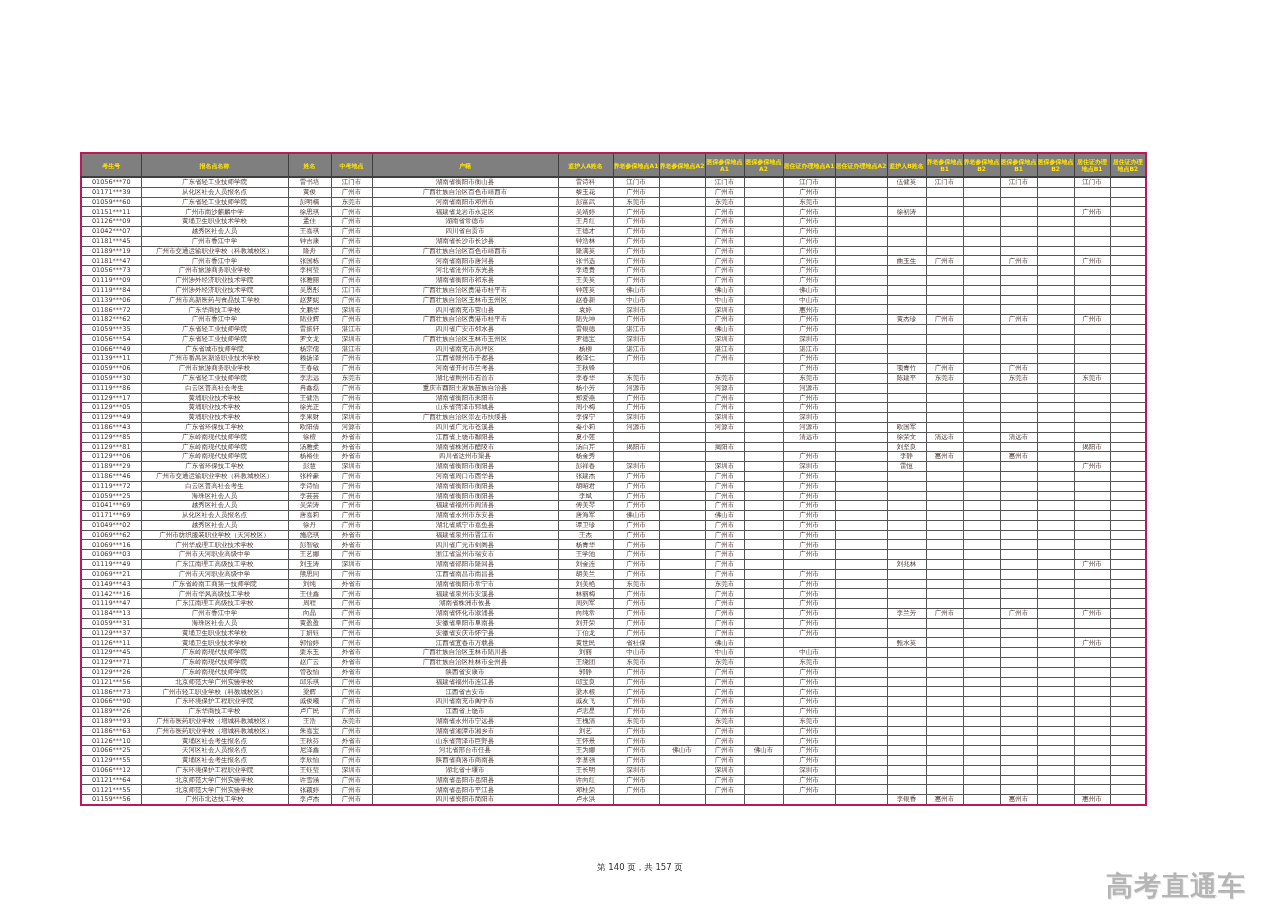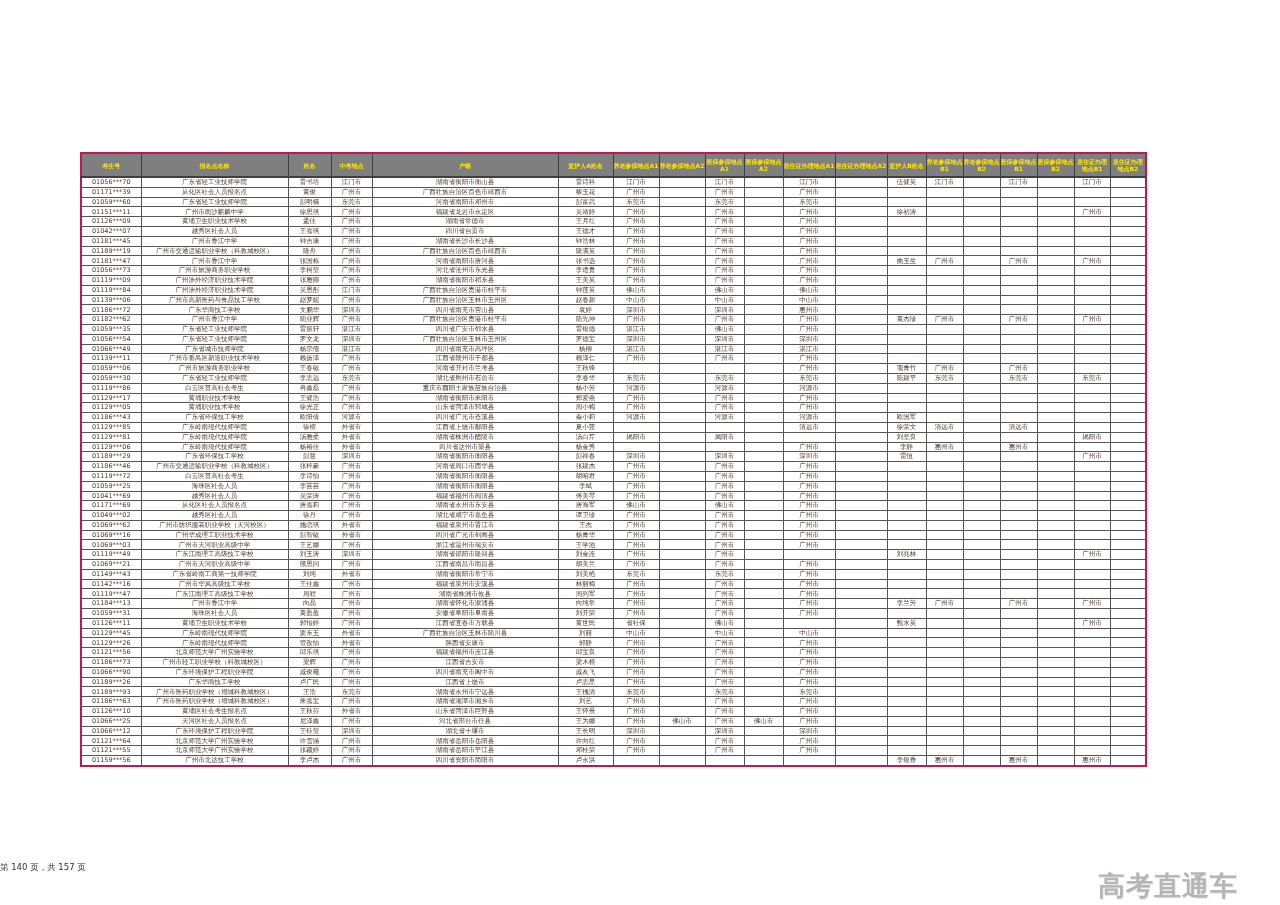--- a/index.html
+++ b/index.html
@@ -42,26 +42,27 @@
     padding:0 1px;
     border:1px solid #555;
     white-space:nowrap;
     overflow:hidden;
     text-align:center;
   }
   .page-footer{
     position:absolute;
     left:0;right:0;
     top:862px;
+    text-align:center;
     font-size:8.5px;
     color:#2e2e2e;
   }
   .watermark{
     position:absolute;
-    right:42px;
+    right:34px;
     top:868px;
     font-size:27px;
     font-weight:bold;
     letter-spacing:1px;
     color:#b5b5b5;
     text-shadow:1px 1px 0 #e9e9e9;
   }
 </style>
 </head>
 <body>
@@ -611,20 +612,41 @@
           <td></td>
           <td></td>
           <td></td>
           <td></td>
           <td></td>
           <td></td>
           <td></td>
           <td></td>
         </tr>
         <tr>
+          <td>01129***49</td>
+          <td>黄埔职业技术学校</td>
+          <td>李果财</td>
+          <td>深圳市</td>
+          <td>广西壮族自治区崇左市扶绥县</td>
+          <td>李保宁</td>
+          <td>深圳市</td>
+          <td></td>
+          <td>深圳市</td>
+          <td></td>
+          <td>深圳市</td>
+          <td></td>
+          <td></td>
+          <td></td>
+          <td></td>
+          <td></td>
+          <td></td>
+          <td></td>
+          <td></td>
+        </tr>
+        <tr>
           <td>01186***43</td>
           <td>广东省环保技工学校</td>
           <td>欧阳倩</td>
           <td>河源市</td>
           <td>四川省广元市苍溪县</td>
           <td>秦小莉</td>
           <td>河源市</td>
           <td></td>
           <td>河源市</td>
           <td></td>
@@ -1052,20 +1074,41 @@
           <td></td>
           <td></td>
           <td></td>
           <td></td>
           <td></td>
           <td></td>
           <td></td>
           <td></td>
         </tr>
         <tr>
+          <td>01129***37</td>
+          <td>黄埔卫生职业技术学校</td>
+          <td>丁妍钰</td>
+          <td>广州市</td>
+          <td>安徽省安庆市怀宁县</td>
+          <td>丁伯龙</td>
+          <td>广州市</td>
+          <td></td>
+          <td>广州市</td>
+          <td></td>
+          <td>广州市</td>
+          <td></td>
+          <td></td>
+          <td></td>
+          <td></td>
+          <td></td>
+          <td></td>
+          <td></td>
+          <td></td>
+        </tr>
+        <tr>
           <td>01126***11</td>
           <td>黄埔卫生职业技术学校</td>
           <td>郭怡婷</td>
           <td>广州市</td>
           <td>江西省宜春市万载县</td>
           <td>黄世民</td>
           <td>省社保</td>
           <td></td>
           <td>佛山市</td>
           <td></td>
@@ -1094,20 +1137,41 @@
           <td></td>
           <td></td>
           <td></td>
           <td></td>
           <td></td>
           <td></td>
           <td></td>
           <td></td>
         </tr>
         <tr>
+          <td>01129***71</td>
+          <td>广东岭南现代技师学院</td>
+          <td>赵广云</td>
+          <td>外省市</td>
+          <td>广西壮族自治区桂林市全州县</td>
+          <td>王绕团</td>
+          <td>东莞市</td>
+          <td></td>
+          <td>东莞市</td>
+          <td></td>
+          <td>东莞市</td>
+          <td></td>
+          <td></td>
+          <td></td>
+          <td></td>
+          <td></td>
+          <td></td>
+          <td></td>
+          <td></td>
+        </tr>
+        <tr>
           <td>01129***26</td>
           <td>广东岭南现代技师学院</td>
           <td>管孜怡</td>
           <td>外省市</td>
           <td>陕西省安康市</td>
           <td>郭静</td>
           <td>广州市</td>
           <td></td>
           <td>广州市</td>
           <td></td>
@@ -1272,20 +1336,41 @@
           <td>01066***25</td>
           <td>天河区社会人员报名点</td>
           <td>尼泽鑫</td>
           <td>广州市</td>
           <td>河北省邢台市任县</td>
           <td>王为娜</td>
           <td>广州市</td>
           <td>佛山市</td>
           <td>广州市</td>
           <td>佛山市</td>
+          <td>广州市</td>
+          <td></td>
+          <td></td>
+          <td></td>
+          <td></td>
+          <td></td>
+          <td></td>
+          <td></td>
+          <td></td>
+        </tr>
+        <tr>
+          <td>01129***55</td>
+          <td>黄埔区社会考生报名点</td>
+          <td>李欣怡</td>
+          <td>广州市</td>
+          <td>陕西省商洛市商南县</td>
+          <td>李基强</td>
+          <td>广州市</td>
+          <td></td>
+          <td>广州市</td>
+          <td></td>
           <td>广州市</td>
           <td></td>
           <td></td>
           <td></td>
           <td></td>
           <td></td>
           <td></td>
           <td></td>
           <td></td>
         </tr>

